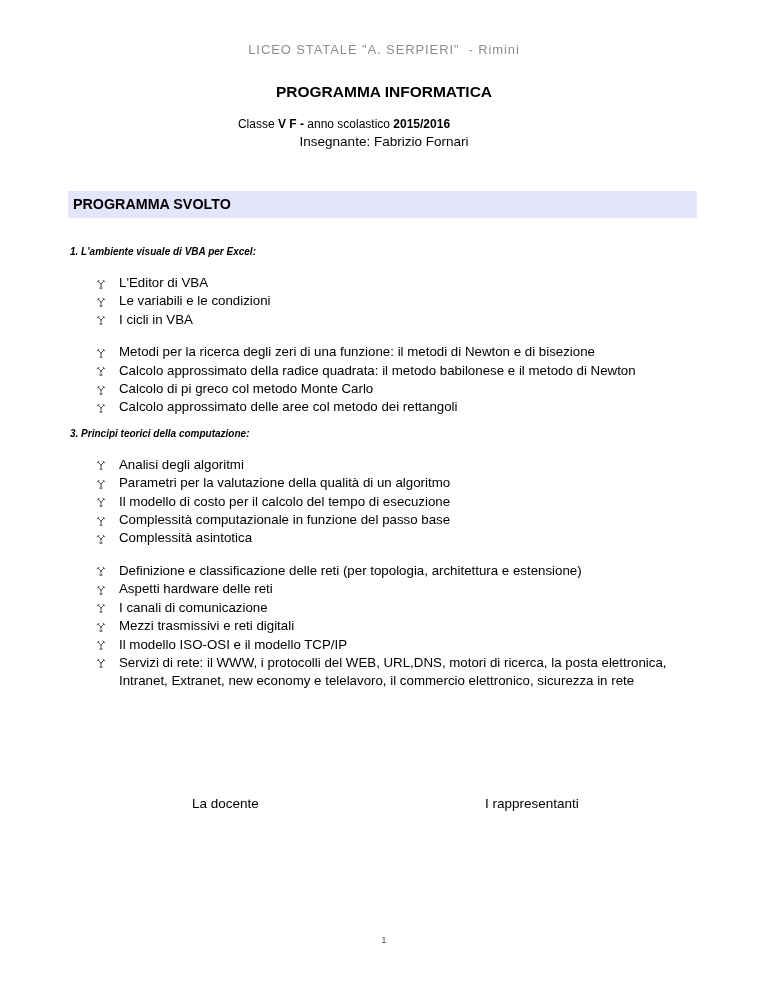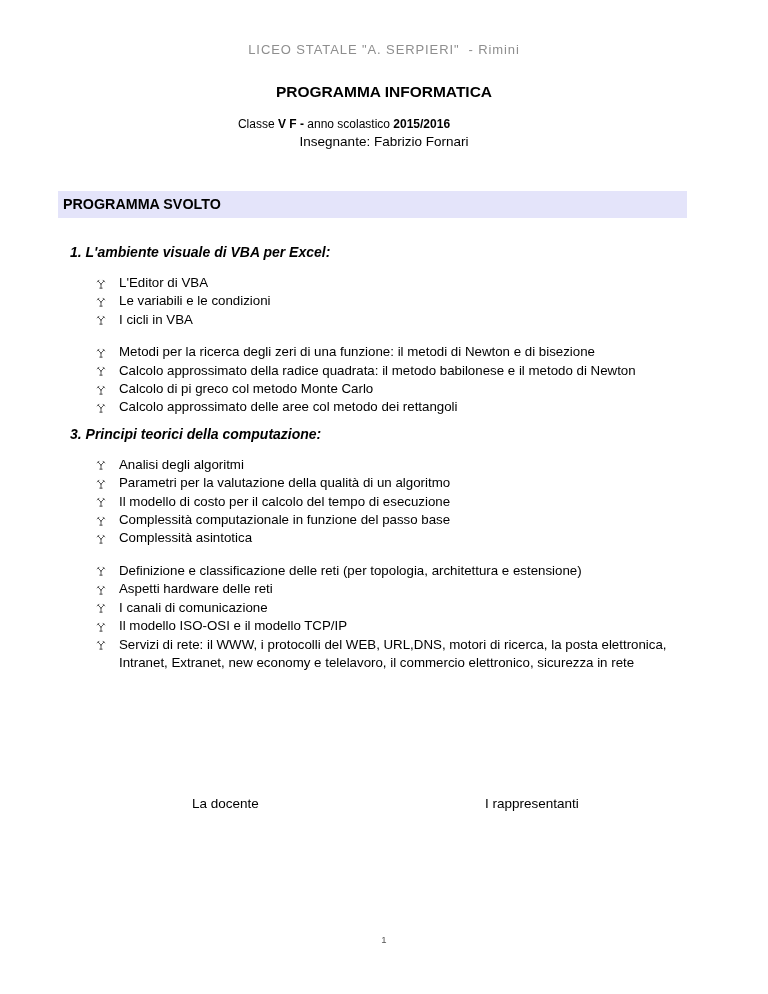--- a/index.html
+++ b/index.html
@@ -30,33 +30,33 @@
     font-size: 12px; line-height: 17px;
   }
   .class-line span { white-space: pre-wrap; }
   .class-line .seg-bold { font-weight: bold; }
   .teacher-line {
     position: absolute; top: 133px; left: 0; width: 768px;
     text-align: center;
     font-size: 13.5px; line-height: 17px;
   }
   .band {
-    position: absolute; top: 191px; left: 58px;
+    position: absolute; top: 191px; left: 68px;
     width: 629px; height: 27px;
     box-sizing: border-box;
     padding-left: 5px;
     font-size: 14.3px; font-weight: bold;
     line-height: 27px;
     background: #e4e4fa;
   }
   .content {
     position: absolute; top: 218px; left: 70px; width: 627px;
   }
   .section-heading {
-    font-size: 14px; line-height: 16px;
+    font-size: 10px; line-height: 16px;
     font-weight: bold; font-style: italic;
     margin: 9px 0 0 0;
     white-space: pre-wrap;
   }
   .section:first-child .section-heading { margin-top: 26px; }
   .item-list {
     list-style: none;
     margin: 14px 0 0 0; padding: 0;
   }
   .list-item {
@@ -264,20 +264,29 @@
   <li class="list-item">
     <span class="bullet-icon">
       <svg viewBox="0 0 14 14" xmlns="http://www.w3.org/2000/svg">
         <path d="M7 7.2 L3 2.9 M7 7.2 L11 2.9 M7 7.2 L7 12.8
                  M1.8 4.1 L4.2 1.7 M9.8 1.7 L12.2 4.1 M5.3 12.8 L8.7 12.8" fill="none" stroke="#3a3a3a" stroke-width="1.2" stroke-linecap="round"></path>
       </svg>
     </span>
     <span class="item-text">I canali di comunicazione</span>
   </li>
 
+  <li class="list-item">
+    <span class="bullet-icon">
+      <svg viewBox="0 0 14 14" xmlns="http://www.w3.org/2000/svg">
+        <path d="M7 7.2 L3 2.9 M7 7.2 L11 2.9 M7 7.2 L7 12.8
+                 M1.8 4.1 L4.2 1.7 M9.8 1.7 L12.2 4.1 M5.3 12.8 L8.7 12.8" fill="none" stroke="#3a3a3a" stroke-width="1.2" stroke-linecap="round"></path>
+      </svg>
+    </span>
+    <span class="item-text">Mezzi trasmissivi e reti digitali</span>
+  </li>
 
   <li class="list-item">
     <span class="bullet-icon">
       <svg viewBox="0 0 14 14" xmlns="http://www.w3.org/2000/svg">
         <path d="M7 7.2 L3 2.9 M7 7.2 L11 2.9 M7 7.2 L7 12.8
                  M1.8 4.1 L4.2 1.7 M9.8 1.7 L12.2 4.1 M5.3 12.8 L8.7 12.8" fill="none" stroke="#3a3a3a" stroke-width="1.2" stroke-linecap="round"></path>
       </svg>
     </span>
     <span class="item-text">Il modello ISO-OSI e il modello TCP/IP</span>
   </li>

